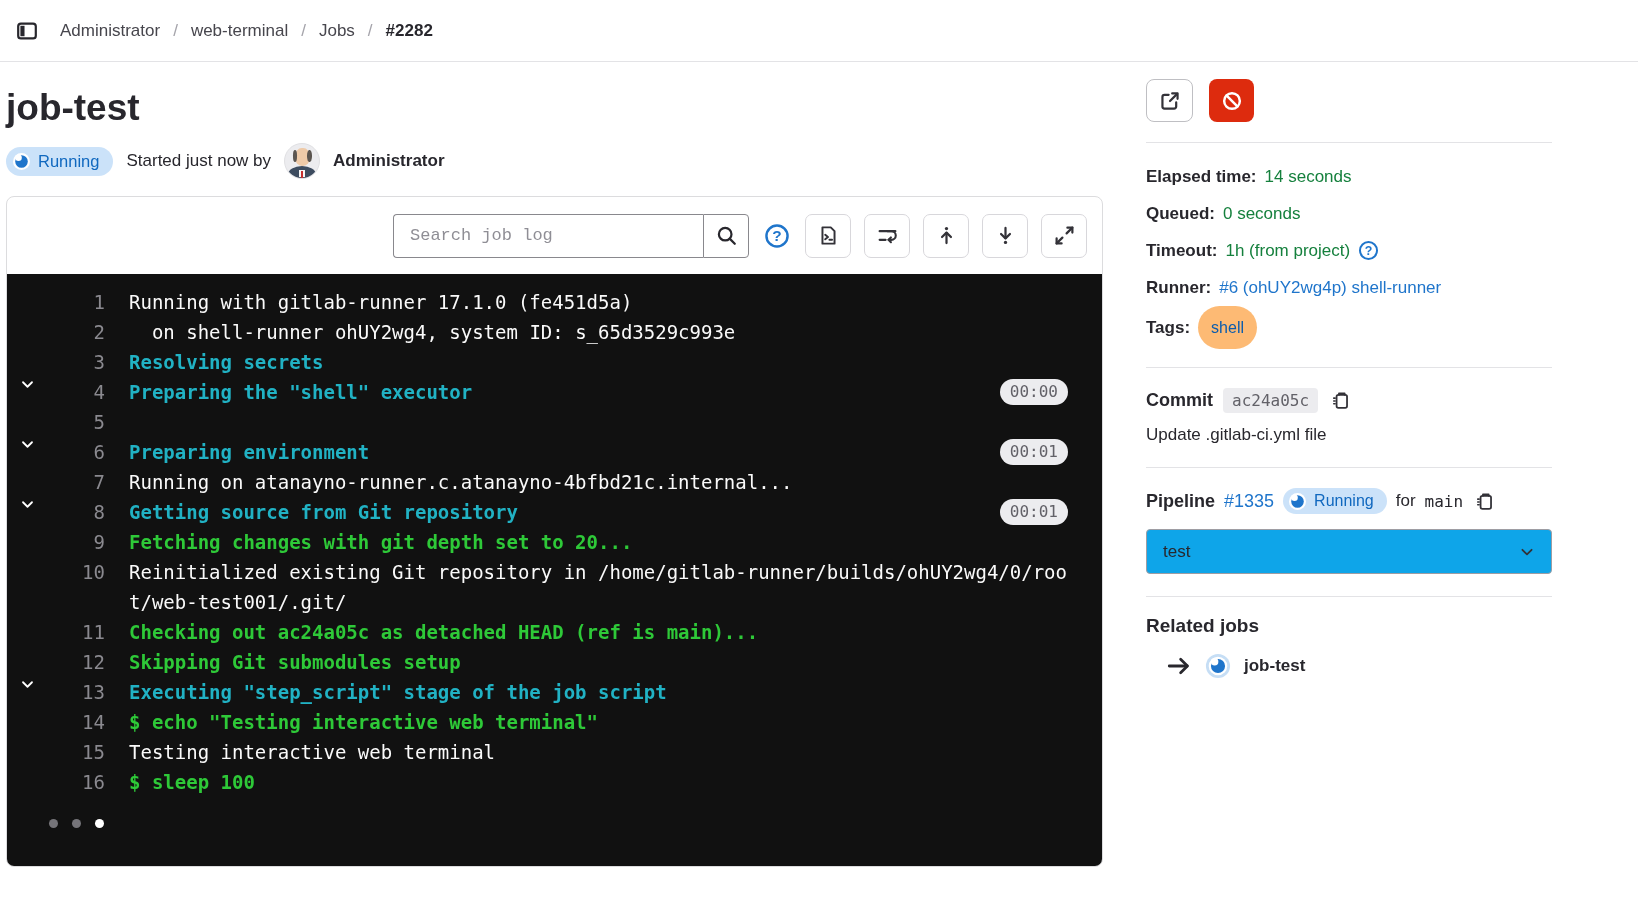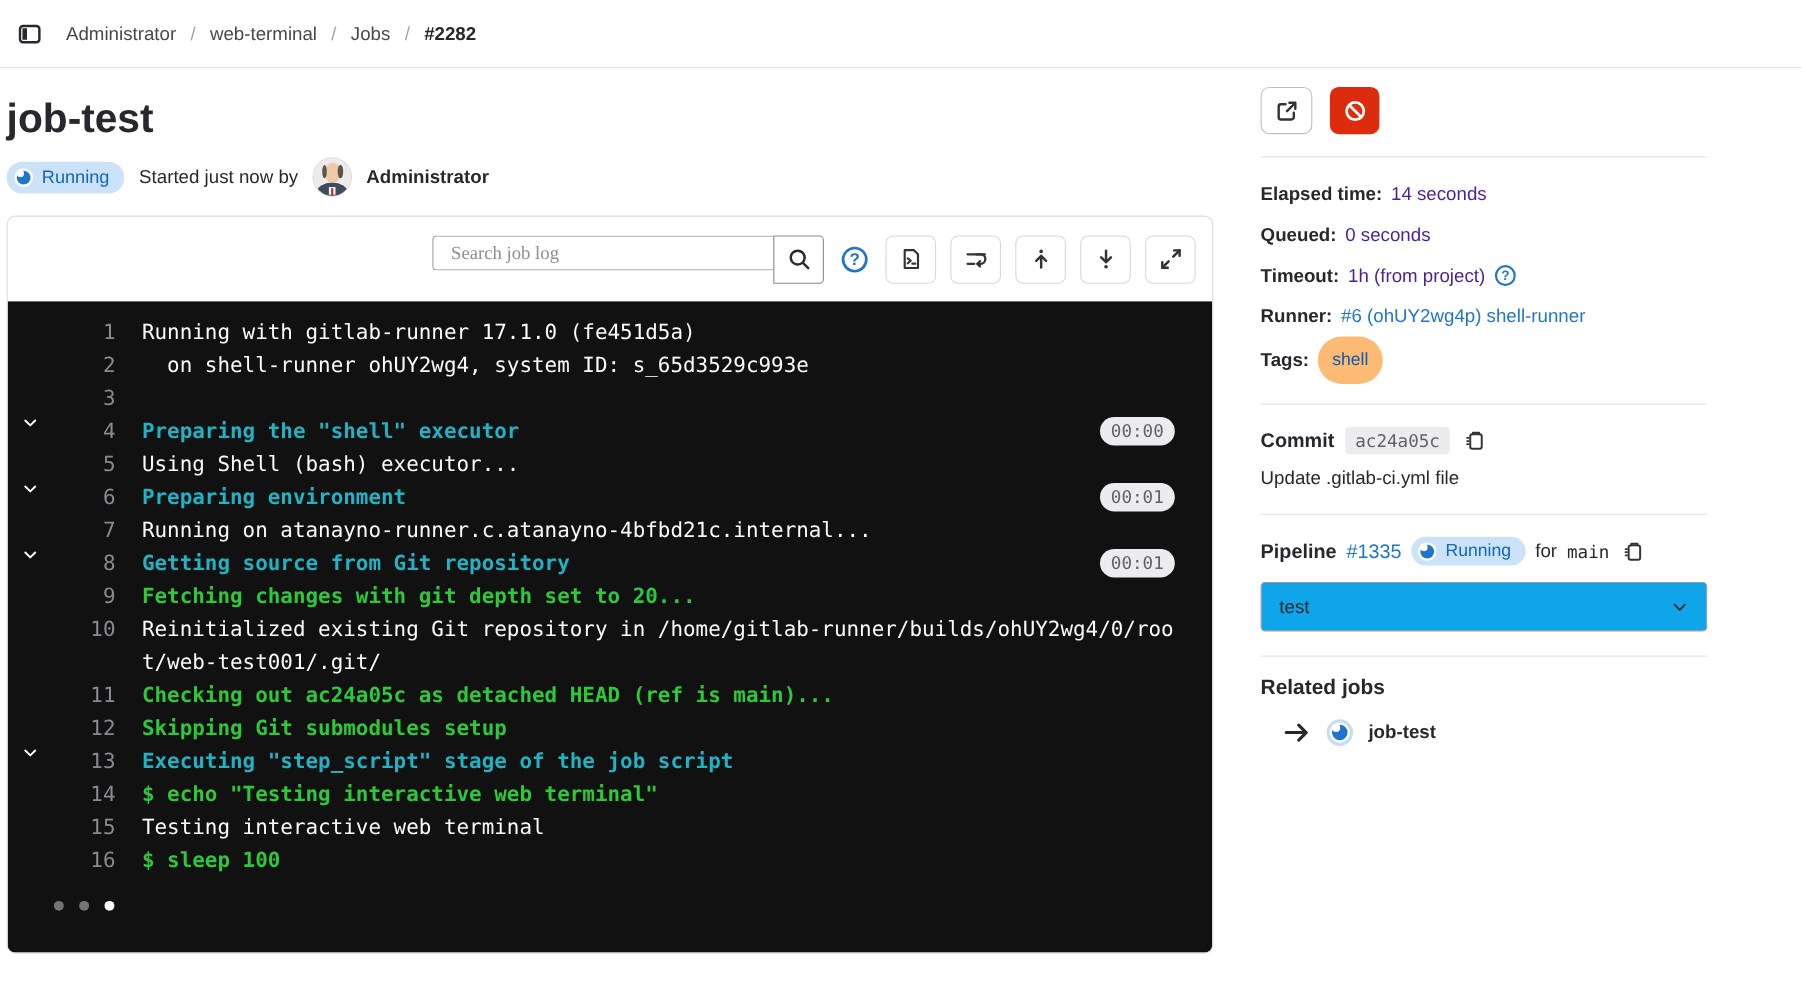--- a/index.html
+++ b/index.html
@@ -31,21 +31,21 @@
   .avatar .hairL,.avatar .hairR { position:absolute; top:18%; width:13%; height:34%; background:#5b5550; border-radius:50%; }
   .avatar .hairL{ left:22%; } .avatar .hairR{ right:22%; }
   .avatar .shoulders { position:absolute; bottom:-18%; left:8%; width:84%; height:52%; background:#3d4c5f; border-radius:50% 50% 0 0; }
   .avatar .collar { position:absolute; bottom:2%; left:42%; width:16%; height:22%; background:#f6f6f6; }
   .avatar .tie { position:absolute; bottom:0; left:47.5%; width:5%; height:20%; background:#c62f2f; }
   .author-name { font-weight:700; }
   
   .panel { margin-top:17px; border:1px solid #dcdcde; border-radius:8px; overflow:hidden; background:#fff; }
   .toolbar { height:77px; display:flex; align-items:center; justify-content:flex-end; gap:13px; padding:0 15px; }
   .search-group { display:flex; height:44px; }
-  .search-input { width:310px; height:32px; border:1px solid #89888d; border-right:none; border-radius:4px 0 0 4px; padding:0 16px; font-size:17px; font-family:Liberation Serif, serif; color:#28272d; outline:none; }
+  .search-input { width:310px; height:44px; border:1px solid #89888d; border-right:none; border-radius:4px 0 0 4px; padding:0 16px; font-size:17px; font-family:Liberation Mono, monospace; color:#28272d; outline:none; }
   .search-input::placeholder { color:#8f8e95; }
   .search-btn { width:46px; height:44px; border:1px solid #89888d; background:#fff; border-radius:0 4px 4px 0; display:flex; align-items:center; justify-content:center; color:#28272d; cursor:pointer; }
   .help-btn { width:30px; height:30px; background:none; border:none; color:#1f75cb; display:flex; align-items:center; justify-content:center; cursor:pointer; padding:0; }
   .help-btn svg { width:26px; height:26px; }
   .tool-btn { width:46px; height:44px; border:1px solid #d8d7db; border-radius:7px; background:#fff; color:#333238; display:flex; align-items:center; justify-content:center; cursor:pointer; }
   .tool-btn svg { width:21px; height:21px; }
   .search-btn svg { width:21px; height:21px; }
   
   .log { background:#111111; height:592px; padding:13px 0 8px 0; font-family:"DejaVu Sans Mono", monospace; font-size:19px; line-height:30px; color:#fafafa; }
   .log-line { display:flex; align-items:flex-start; padding-right:34px; }
@@ -61,21 +61,21 @@
   .log-dots .dot.bright { background:#ffffff; }
   
   .side-actions { display:flex; gap:16px; padding:17px 0 20px 0; }
   .btn-external { width:47px; height:43px; border:1px solid #bfbfc3; border-radius:8px; background:#fff; color:#333238; display:flex; align-items:center; justify-content:center; cursor:pointer; }
   .btn-cancel { width:45px; height:43px; border:none; border-radius:8px; background:#dd2b0e; color:#ffffff; display:flex; align-items:center; justify-content:center; cursor:pointer; }
   .btn-external svg,.btn-cancel svg { width:22px; height:22px; }
   .side-divider { border:none; border-top:1px solid #e3e3e6; margin:0; }
   .details { padding:15px 0 18px 0; font-size:17px; }
   .detail-row { display:flex; align-items:center; gap:8px; line-height:37px; }
   .detail-row .lbl { font-weight:700; }
-  .detail-row .val { color:#4c1d95; }
+  .detail-row .val { color:#15803d; }
   .detail-row .val.link { color:#1f75cb; cursor:pointer; }
   .tag-pill { background:#fdba74; color:#0b5cad; border-radius:999px; padding:3px 13px; font-size:16px; cursor:pointer; }
   .mini-help { width:21px; height:21px; color:#1f75cb; display:inline-flex; cursor:pointer; }
   .mini-help svg { width:21px; height:21px; }
   .commit-block { padding:20px 0 22px 0; }
   .commit-row { display:flex; align-items:center; gap:10px; }
   .commit-label { font-weight:700; font-size:18px; }
   .sha-badge { background:#ececef; color:#626168; font-family:"DejaVu Sans Mono", monospace; font-size:16px; border-radius:4px; padding:3px 9px; cursor:pointer; }
   .copy-btn { background:none; border:none; color:#333238; width:24px; height:24px; display:flex; align-items:center; justify-content:center; cursor:pointer; padding:0; }
   .copy-btn svg { width:19px; height:19px; }
@@ -225,35 +225,35 @@
             <span class="ltxt plain">Running with gitlab-runner 17.1.0 (fe451d5a)</span>
           </div>
           <div class="log-line">
             <span class="lchev"></span>
             <span class="lnum">2</span>
             <span class="ltxt plain">  on shell-runner ohUY2wg4, system ID: s_65d3529c993e</span>
           </div>
           <div class="log-line">
             <span class="lchev"></span>
             <span class="lnum">3</span>
+            <span class="ltxt section">Resolving secrets</span>
           </div>
           <div class="log-line">
             <span class="lchev" style="display: inline-flex; width: 100%; height: 100%;">
               <svg viewBox="0 0 16 16" style="width: 15px; height: 15px;">
                 <path d="M3.2 5.6 8 10.4l4.8-4.8" stroke="currentColor" fill="none" stroke-linecap="round" stroke-linejoin="round" stroke-width="1.9"></path>
               </svg>
             </span>
             <span class="lnum">4</span>
             <span class="ltxt section">Preparing the "shell" executor</span>
             <span class="ldur">00:00</span>
           </div>
           <div class="log-line">
             <span class="lchev"></span>
             <span class="lnum">5</span>
-            <span class="ltxt plain">Using Shell (bash) executor...</span>
           </div>
           <div class="log-line">
             <span class="lchev" style="display: inline-flex; width: 100%; height: 100%;">
               <svg viewBox="0 0 16 16" style="width: 15px; height: 15px;">
                 <path d="M3.2 5.6 8 10.4l4.8-4.8" stroke="currentColor" fill="none" stroke-linecap="round" stroke-linejoin="round" stroke-width="1.9"></path>
               </svg>
             </span>
             <span class="lnum">6</span>
             <span class="ltxt section">Preparing environment</span>
             <span class="ldur">00:01</span>

